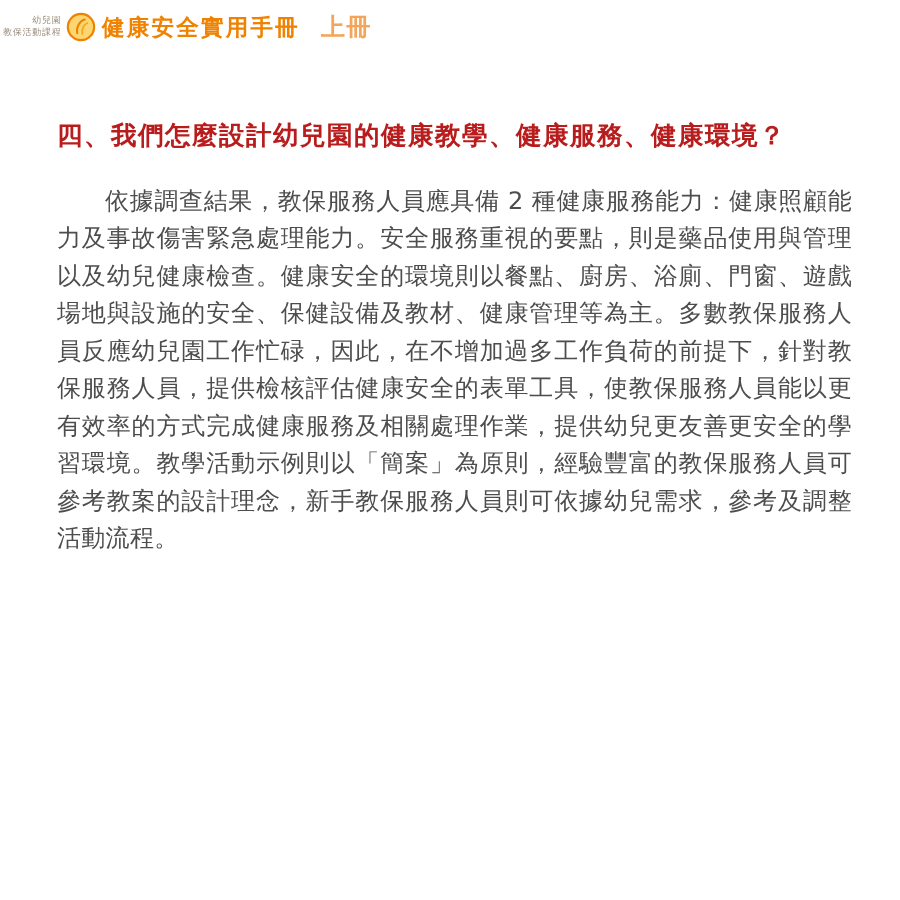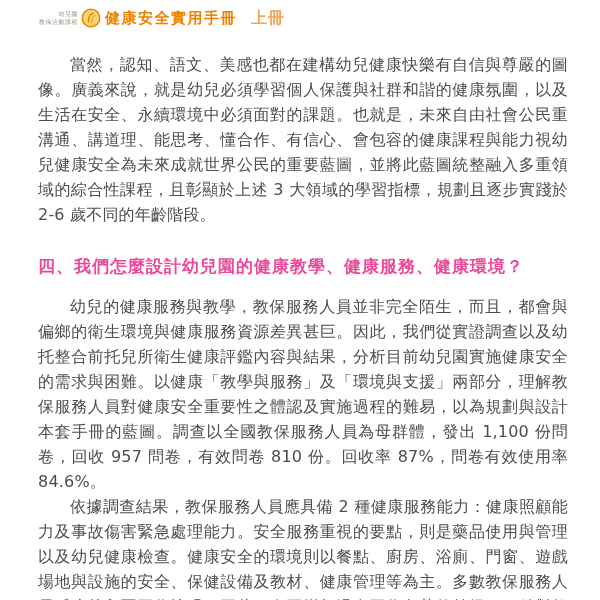--- a/index.html
+++ b/index.html
@@ -19,21 +19,20 @@
     box-sizing: border-box;
   }
   
   .header {
     position: absolute;
     top: 6px;
     left: 0;
     display: flex;
     align-items: center;
     height: 24px;
-    margin-left: 37px;
   }
   .logo-text {
     display: flex;
     flex-direction: column;
     align-items: flex-end;
     justify-content: center;
     font-size: 6px;
     line-height: 8px;
     color: #9b8c7c;
     letter-spacing: 0.5px;
@@ -75,21 +74,21 @@
   .para {
     margin: 0;
     text-indent: 2em;
     letter-spacing: 0.2px;
   }
   .para + .para { margin-top: 0; }
   .section-heading {
     margin: 27px 0 15px 0;
     font-size: 17px;
     font-weight: 600;
-    color: #ec4899;
+    color: #b91c1c;
     letter-spacing: 1px;
     text-indent: 0;
   }
   .para-gap { margin-top: 17px; }
 </style>
 </head>
 <body>
 
 <div class="page">
 
@@ -101,19 +100,17 @@
     <svg class="logo-badge" viewBox="0 0 24 24" aria-hidden="true">
       <circle cx="12" cy="12" r="10.5" fill="#fbd671" stroke="#ef8200" stroke-width="1.8"></circle>
       <path d="M9 17 C 8 12, 11 7, 15 6" fill="none" stroke="#ef8200" stroke-width="1.6" stroke-linecap="round"></path>
       <path d="M13 17.5 C 12.5 13, 14.5 9.5, 17 9" fill="none" stroke="#f5a623" stroke-width="1.4" stroke-linecap="round"></path>
     </svg>
     <span class="doc-title">健康安全實用手冊</span>
     <span class="doc-volume">上冊</span>
   </div>
 
   <div class="content">
-    <p class="para">當然，認知、語文、美感也都在建構幼兒健康快樂有自信與尊嚴的圖像。廣義來說，就是幼兒必須學習個人保護與社群和諧的健康氛圍，以及生活在安全、永續環境中必須面對的課題。也就是，未來自由社會公民重溝通、講道理、能思考、懂合作、有信心、會包容的健康課程與能力視幼兒健康安全為未來成就世界公民的重要藍圖，並將此藍圖統整融入多重領域的綜合性課程，且彰顯於上述 3 大領域的學習指標，規劃且逐步實踐於 2-6 歲不同的年齡階段。</p>
     <h2 class="section-heading">四、我們怎麼設計幼兒園的健康教學、健康服務、健康環境？</h2>
-    <p class="para">幼兒的健康服務與教學，教保服務人員並非完全陌生，而且，都會與偏鄉的衛生環境與健康服務資源差異甚巨。因此，我們從實證調查以及幼托整合前托兒所衛生健康評鑑內容與結果，分析目前幼兒園實施健康安全的需求與困難。以健康「教學與服務」及「環境與支援」兩部分，理解教保服務人員對健康安全重要性之體認及實施過程的難易，以為規劃與設計本套手冊的藍圖。調查以全國教保服務人員為母群體，發出 1,100 份問卷，回收 957 問卷，有效問卷 810 份。回收率 87%，問卷有效使用率 84.6%。</p>
     <p class="para para-gap">依據調查結果，教保服務人員應具備 2 種健康服務能力：健康照顧能力及事故傷害緊急處理能力。安全服務重視的要點，則是藥品使用與管理以及幼兒健康檢查。健康安全的環境則以餐點、廚房、浴廁、門窗、遊戲場地與設施的安全、保健設備及教材、健康管理等為主。多數教保服務人員反應幼兒園工作忙碌，因此，在不增加過多工作負荷的前提下，針對教保服務人員，提供檢核評估健康安全的表單工具，使教保服務人員能以更有效率的方式完成健康服務及相關處理作業，提供幼兒更友善更安全的學習環境。教學活動示例則以「簡案」為原則，經驗豐富的教保服務人員可參考教案的設計理念，新手教保服務人員則可依據幼兒需求，參考及調整活動流程。</p>
   </div>
 
 </div>
 
 </body></html>

